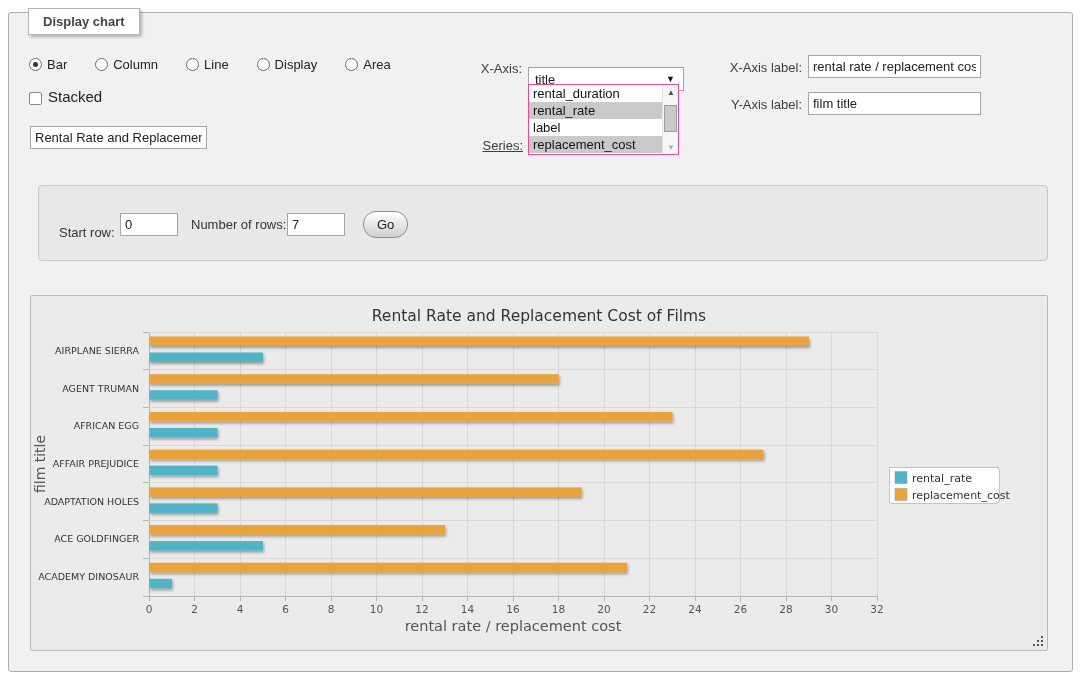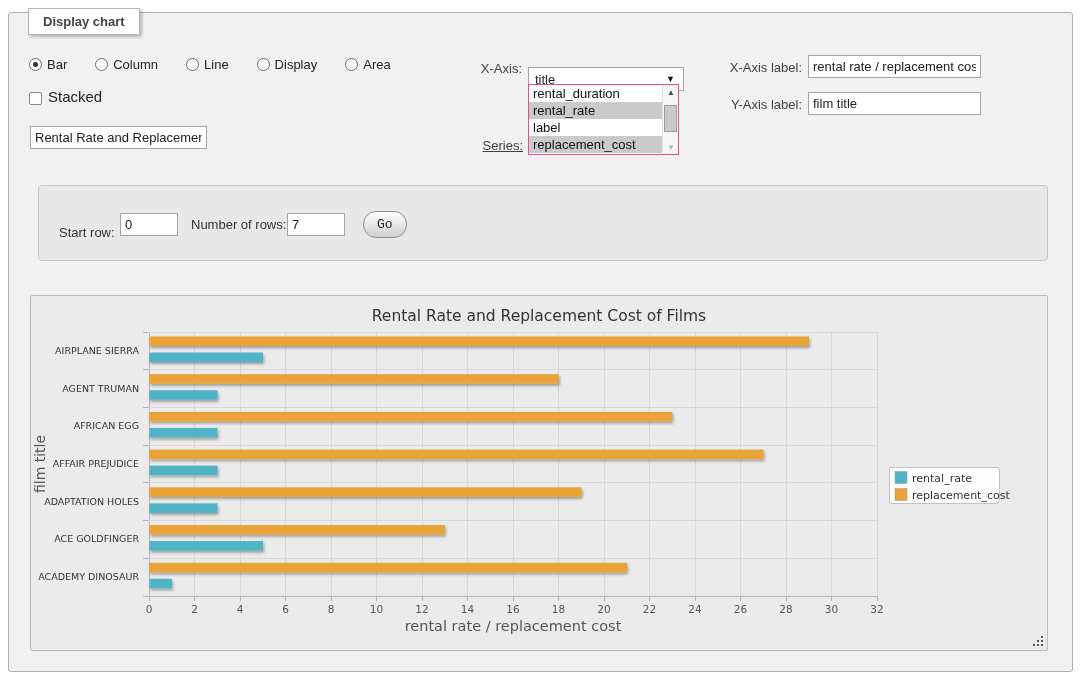--- a/index.html
+++ b/index.html
@@ -53,21 +53,21 @@
 
   
   .rows-panel { position:absolute; left:38px; top:185px; width:1010px; height:76px;
     background:#e8e8e8; border:1px solid #c6c6c6; border-radius:4px; }
   #startrow-lbl { left:20px; top:39px; width:auto; position:absolute; font-size:13px;}
   #numrows-lbl  { left:152px; top:31px; width:auto; position:absolute; font-size:13px;}
   #startrow-input { left:81px; top:27px; width:58px; }
   #numrows-input  { left:248px; top:27px; width:58px; }
   .go-button { position:absolute; left:324px; top:25px; height:27px; padding:0 13px;
     border:1px solid #8f8f8f; border-radius:13px;
-    background:linear-gradient(#ffffff, #cfcfcf); font-family:Liberation Mono, monospace;
+    background:linear-gradient(#ffffff, #cfcfcf); font-family:Liberation Sans, sans-serif;
     font-size:13px; color:#222; }
 
   
   .chart-panel { position:absolute; left:30px; top:295px; width:1018px; height:356px;
     background:#ebebeb; border:1px solid #b9b9b9; border-radius:2px; }
   #chart-svg { position:absolute; left:0; top:0; }
   .resize-grip { position:absolute; right:2px; bottom:2px; width:13px; height:13px; }
 </style>
 </head>
 <body>

